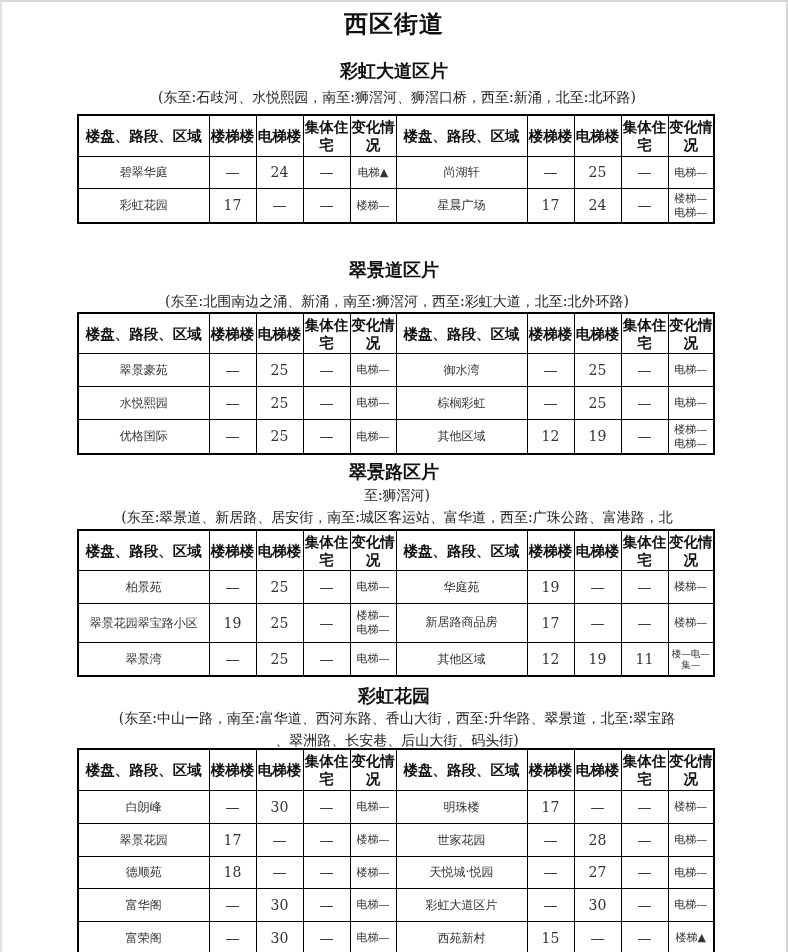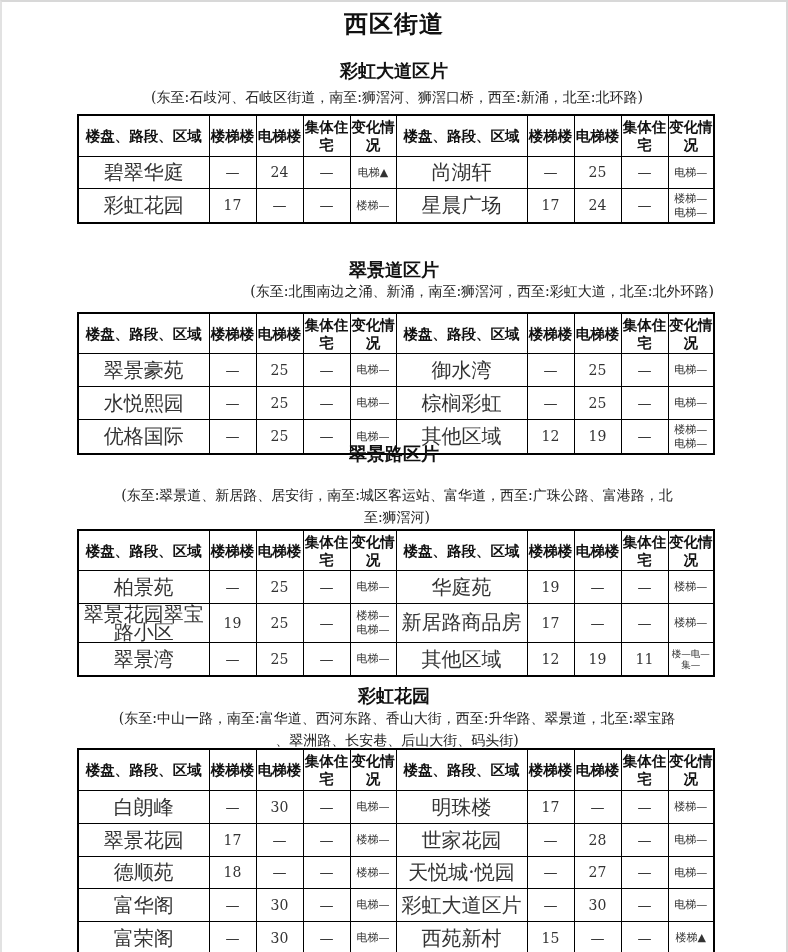--- a/index.html
+++ b/index.html
@@ -34,34 +34,34 @@
   table.zone th, table.zone td {
     border: 1.5px solid #000; text-align: center; padding: 0; overflow: hidden;
   }
   table.zone th {
     font-family: "DejaVu Sans", "Liberation Sans", sans-serif;
     font-weight: bold; font-size: 14.5px; line-height: 18px; height: 38px;
   }
   table.zone td { font-size: 14px; color: #333; height: 30px; line-height: 17px; }
   table.zone td.change { font-size: 11px; line-height: 14px; color: #333; }
   table.zone td.change.tiny { font-size: 9.5px; line-height: 11px; }
-  table.zone td.name { font-size: 20px; }
+  table.zone td.name { font-size: 12px; }
   col.c-name { width: 131px; }
   col.c-num { width: 47px; }
   col.c-chg { width: 46px; }
 </style>
 </head>
 <body>
 
 <div class="page-title">西区街道</div>
 
 <div id="sections">
     <div class="section-title" style="top: 57px;">彩虹大道区片</div>
     <div class="boundary" style="top: 84px;">
-      <div>(东至:石歧河、石岐区街道，南至:狮滘河、狮滘口桥，西至:新涌，北至:北环路)</div>
+      <div>(东至:石歧河、水悦熙园，南至:狮滘河、狮滘口桥，西至:新涌，北至:北环路)</div>
     </div>
     <table class="zone" style="top: 112px;">
       <colgroup>
         <col class="c-name">
         <col class="c-num">
         <col class="c-num">
         <col class="c-num">
         <col class="c-chg">
         <col class="c-name">
         <col class="c-num">
@@ -107,21 +107,21 @@
           <td style="height: 33px;">24</td>
           <td style="height: 33px;">—</td>
           <td class="change" style="height: 33px;">
             <div>楼梯—</div>
             <div>电梯—</div>
           </td>
         </tr>
       </tbody>
     </table>
     <div class="section-title" style="top: 256px;">翠景道区片</div>
-    <div class="boundary" style="top: 278px; text-align: right;">
+    <div class="boundary" style="top: 288px;">
       <div>(东至:北围南边之涌、新涌，南至:狮滘河，西至:彩虹大道，北至:北外环路)</div>
     </div>
     <table class="zone" style="top: 310px;">
       <colgroup>
         <col class="c-name">
         <col class="c-num">
         <col class="c-num">
         <col class="c-num">
         <col class="c-chg">
         <col class="c-name">
@@ -179,24 +179,24 @@
           <td style="height: 33px;">12</td>
           <td style="height: 33px;">19</td>
           <td style="height: 33px;">—</td>
           <td class="change" style="height: 33px;">
             <div>楼梯—</div>
             <div>电梯—</div>
           </td>
         </tr>
       </tbody>
     </table>
-    <div class="section-title" style="top: 440px;">翠景路区片</div>
+    <div class="section-title" style="top: 458px;">翠景路区片</div>
     <div class="boundary" style="top: 482px;">
+      <div>至:狮滘河)</div>
       <div>(东至:翠景道、新居路、居安街，南至:城区客运站、富华道，西至:广珠公路、富港路，北</div>
-      <div>至:狮滘河)</div>
     </div>
     <table class="zone" style="top: 527px;">
       <colgroup>
         <col class="c-name">
         <col class="c-num">
         <col class="c-num">
         <col class="c-num">
         <col class="c-chg">
         <col class="c-name">
         <col class="c-num">

